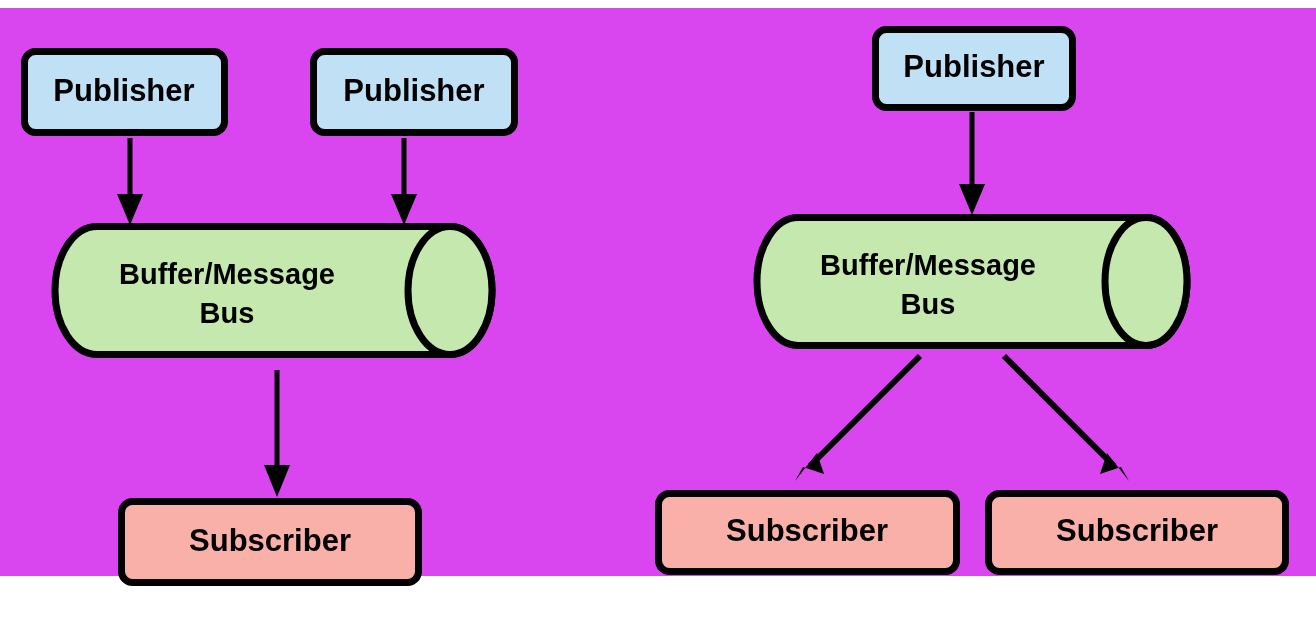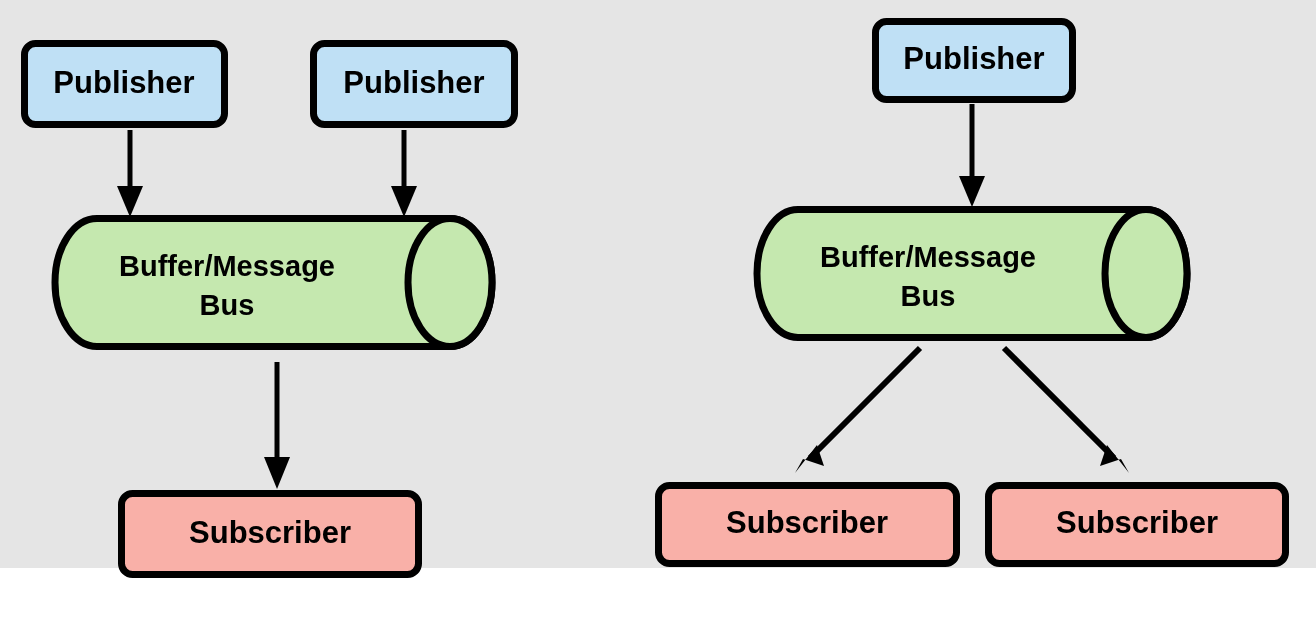--- a/index.html
+++ b/index.html
@@ -10,21 +10,22 @@
   body {
     width: 1316px;
     height: 626px;
     font-family: "Liberation Sans", sans-serif;
     overflow: hidden;
   }
   #diagram-root {
     position: relative;
     width: 1316px;
     height: 568px;
-    background: #e5e5e5;
+    background: #d946ef;
+    margin-top: 8px;
   }
   svg#diagram-svg {
     display: block;
     width: 1316px;
     height: 626px;
   }
   .node-label {
     font-family: "Liberation Sans", sans-serif;
     font-weight: bold;
     font-size: 31px;

